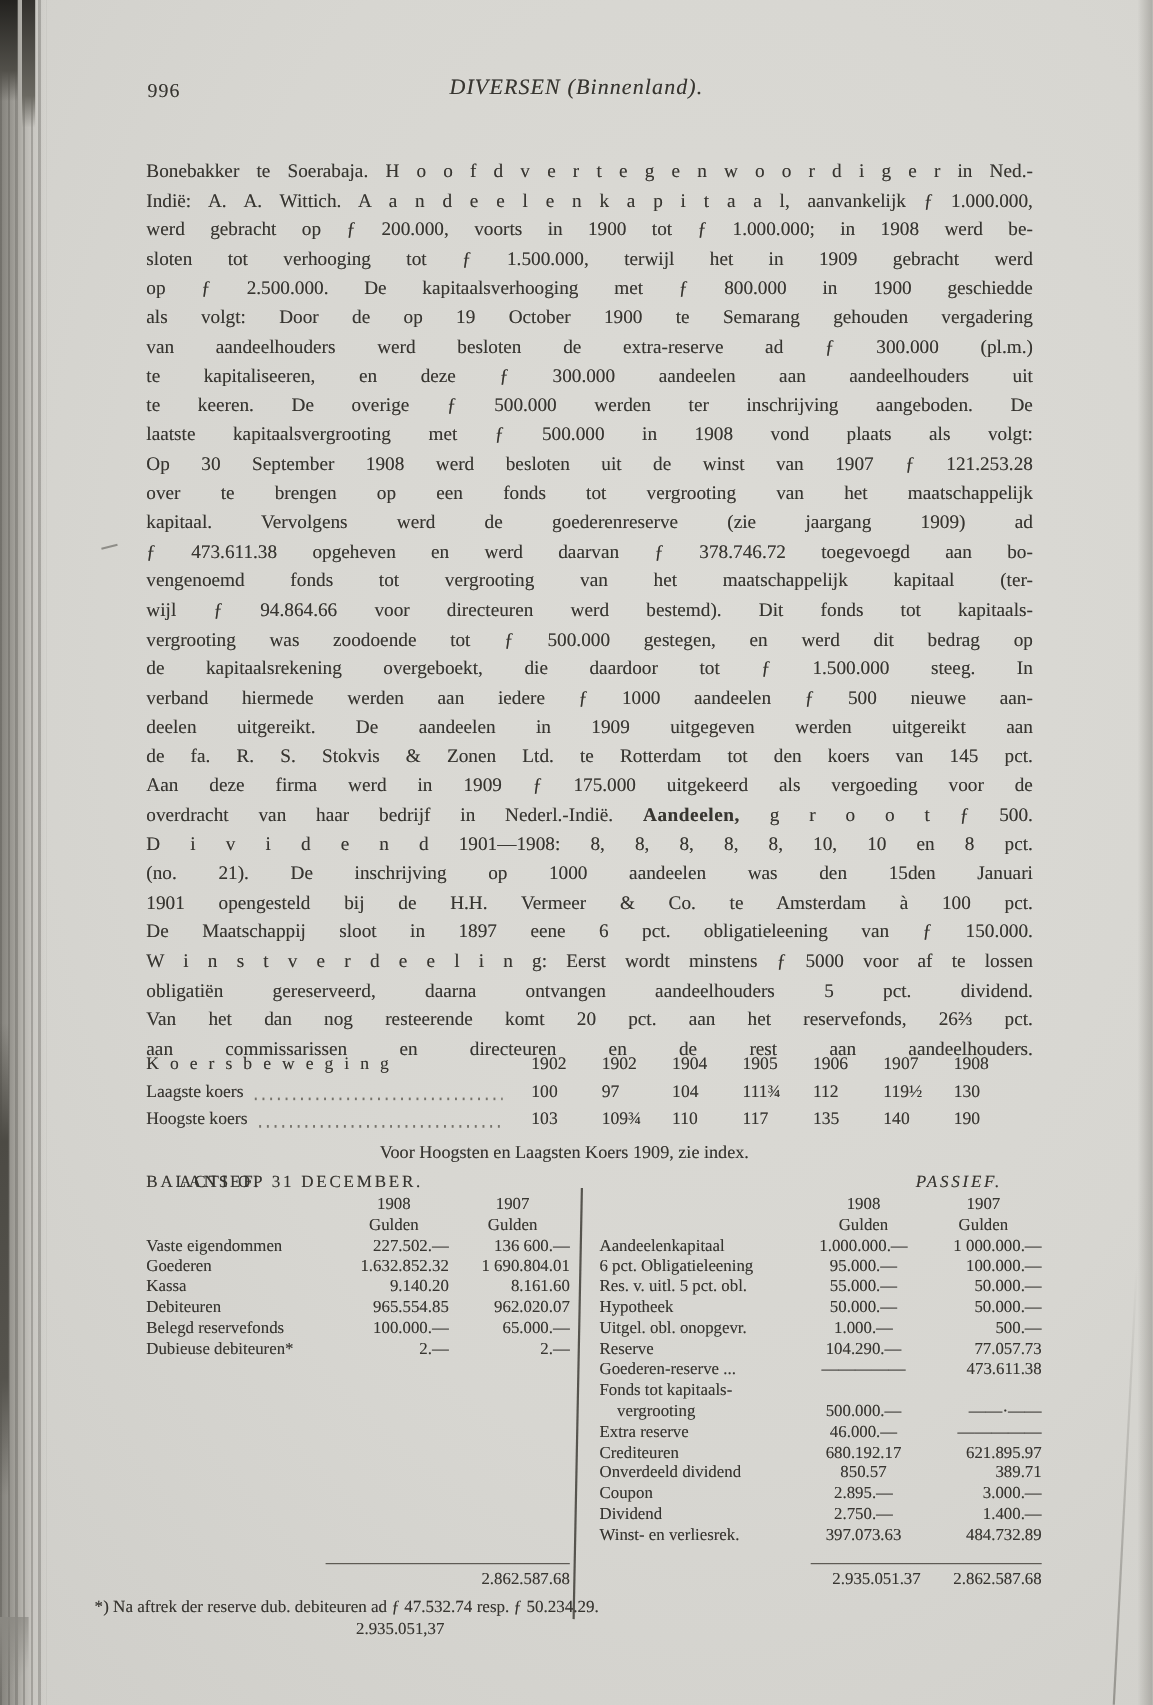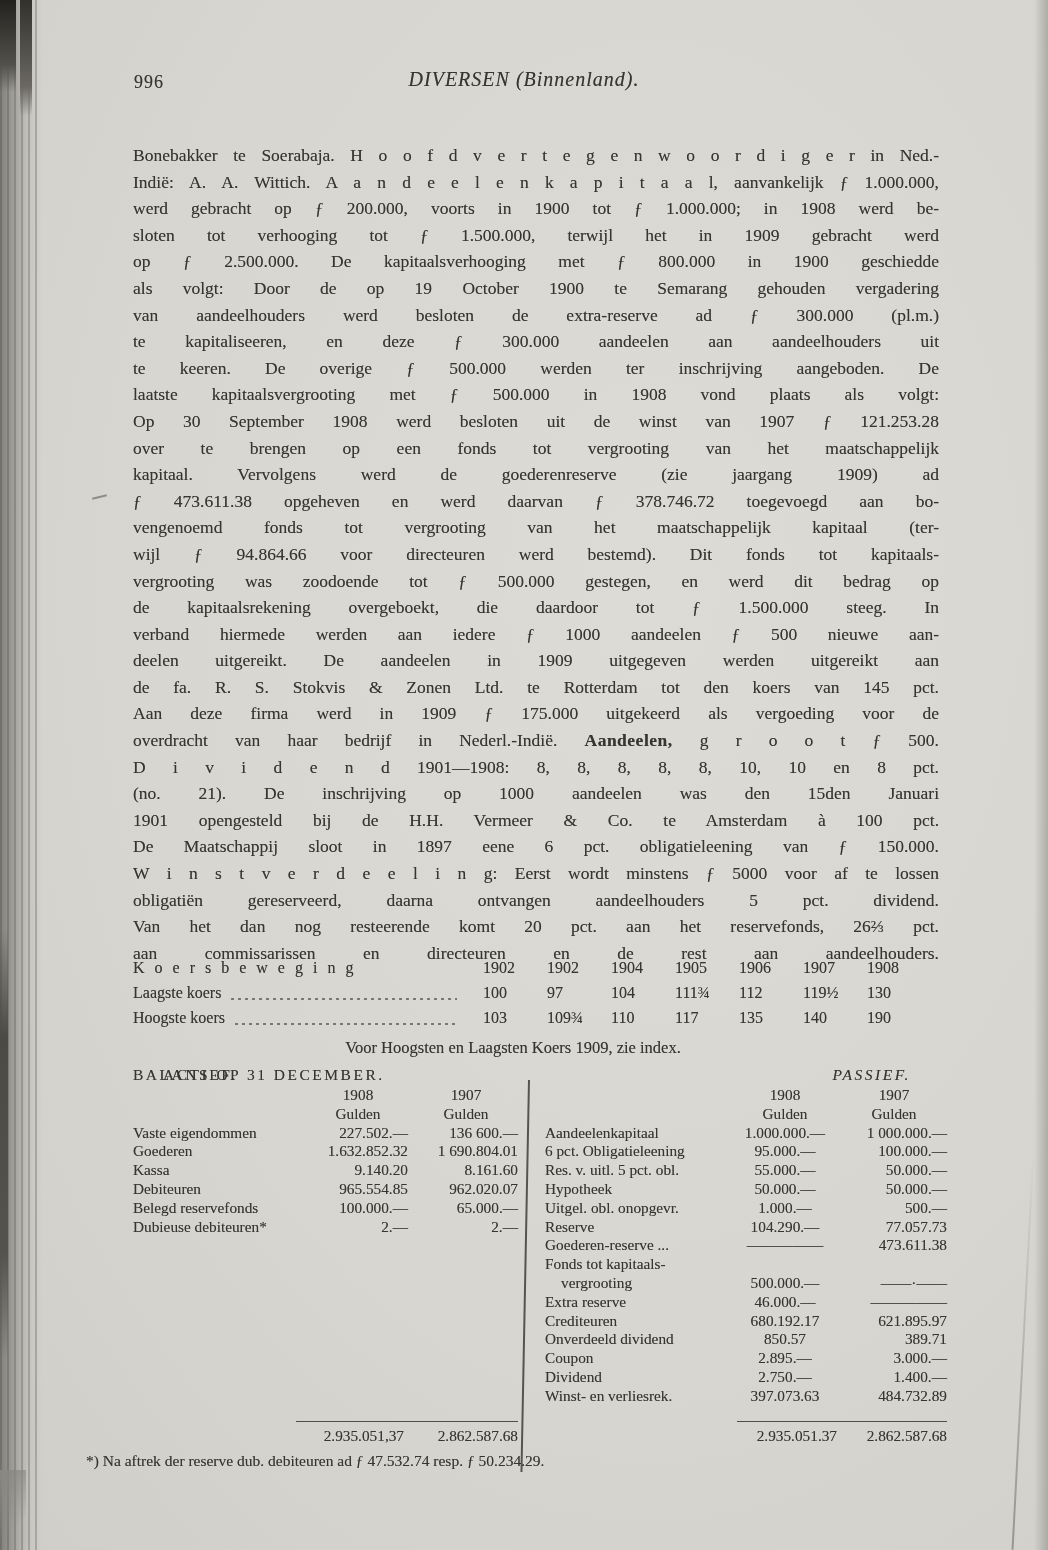--- a/index.html
+++ b/index.html
@@ -79,21 +79,21 @@
   .btable-right .b-v2{width:106px;text-align:right;margin-left:6px;white-space:nowrap;}
   .b-hdr .b-v1,.b-hdr .b-v2{text-align:center;}
   .divider{position:absolute;left:528px;top:1080px;width:1.6px;height:392px;
     background:#56544e;transform:rotate(1.1deg);transform-origin:top center;}
 
   .total{position:absolute;font-size:15.3px;}
   .total-left{left:296px;top:1421px;width:222px;}
   .total-right{left:737px;top:1421px;width:210px;}
   .t-rule{border-top:1.6px solid #514e48;margin-bottom:5px;}
   .t-nums{display:flex;}
-  .total-left  .t-v1{width:108px;text-align:right;}
+  .total-left  .t-v1{width:108px;text-align:right;margin-top:45px;}
   .total-left  .t-v2{width:108px;text-align:right;margin-left:6px;}
   .total-right .t-v1{width:100px;text-align:right;}
   .total-right .t-v2{width:104px;text-align:right;margin-left:6px;}
 
   .footnote{position:absolute;left:86px;top:1452px;width:840px;font-size:15.5px;}
 </style>
 </head>
 <body>
 
 <div class="page">

